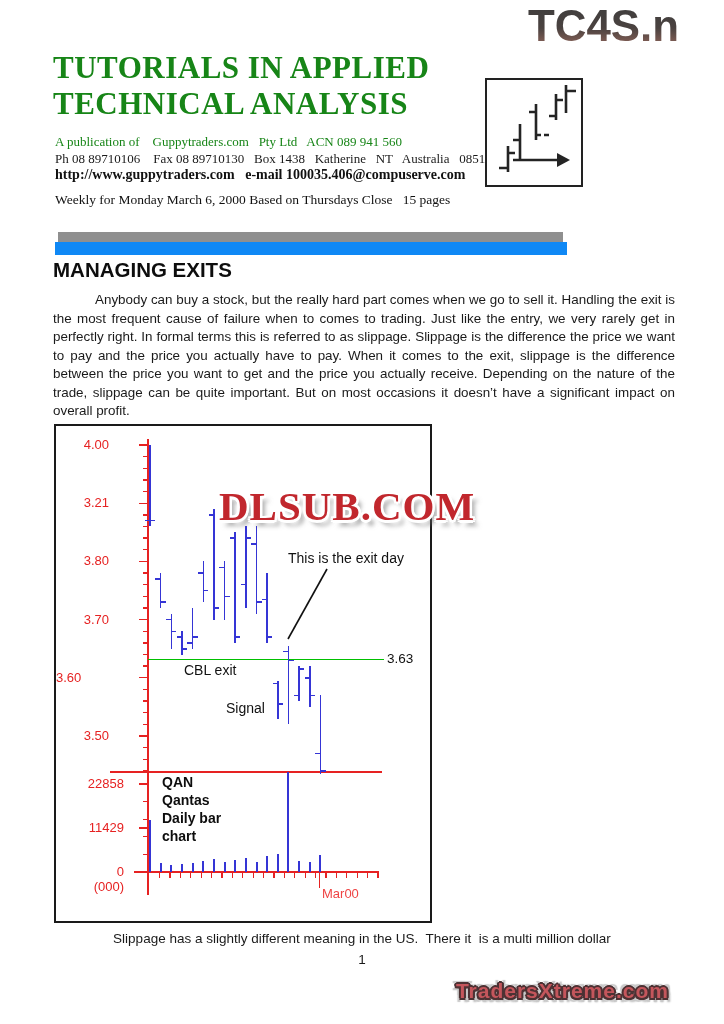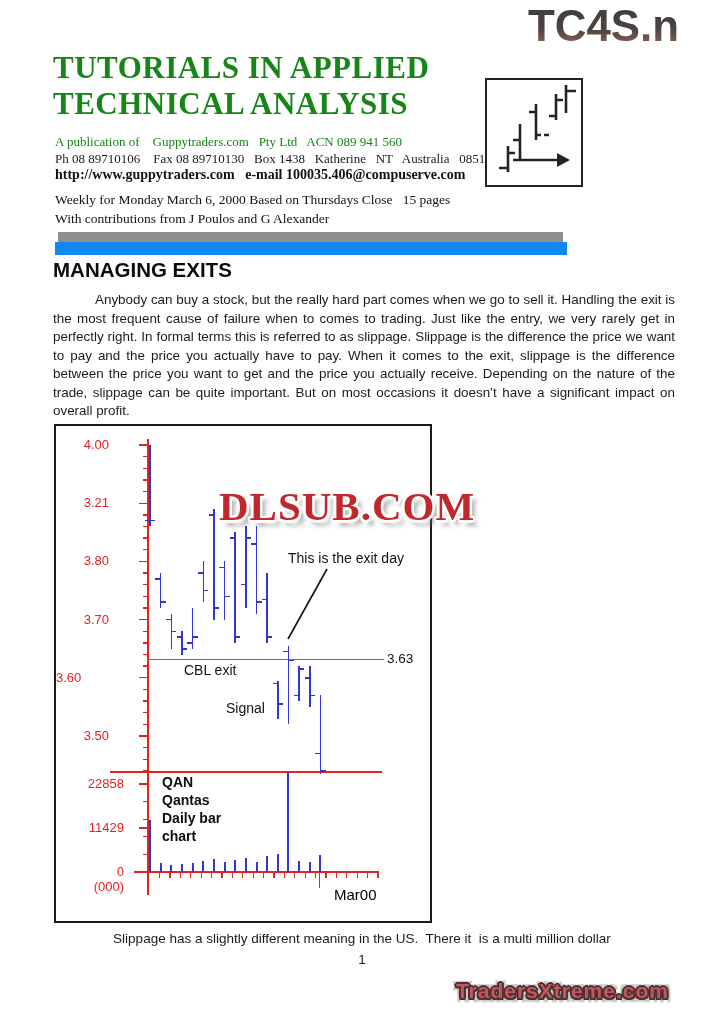--- a/index.html
+++ b/index.html
@@ -29,21 +29,21 @@
   #watermark{position:absolute;left:163px;top:56px;z-index:6;
       font-family:"Liberation Serif","DejaVu Serif",serif;font-weight:900;font-size:41px;
       letter-spacing:1px;color:#c1272d;
       text-shadow:-2px -2px 0 #fff,2px -2px 0 #fff,-2px 2px 0 #fff,2px 2px 0 #fff,
                   0 -2.5px 0 #fff,0 2.5px 0 #fff,-2.5px 0 0 #fff,2.5px 0 0 #fff,
                   5px 6px 4px rgba(110,110,110,.55);}
   #exit-day-note{position:absolute;left:232px;top:124px;font-size:14px;color:#111;z-index:5;}
   #cbl-note{position:absolute;left:128px;top:236px;font-size:14px;color:#111;z-index:5;}
   #signal-note{position:absolute;left:170px;top:274px;font-size:14px;color:#111;z-index:5;}
   #cbl-level-label{position:absolute;left:331px;top:225px;font-size:13.5px;color:#111;}
-  #mar-label{position:absolute;left:278px;top:460px;font-size:15px;color:#000000;}
+  #mar-label{position:absolute;left:266px;top:460px;font-size:13px;color:#ef4444;}
   #qan-block{position:absolute;left:106px;top:347px;font-size:14px;line-height:18px;font-weight:bold;color:#0d0d0d;z-index:4;}
   #pointer-svg{position:absolute;left:228px;top:140px;z-index:5;}
   
   #footer-line{position:absolute;left:0;top:931px;width:724px;text-align:center;font-size:13.5px;color:#1a1a1a;}
   #page-number{position:absolute;left:0;top:952px;width:724px;text-align:center;font-size:13.5px;color:#1a1a1a;}
   #tx-logo{position:absolute;right:11px;top:979px;font-size:21px;font-weight:bold;letter-spacing:1px;
       color:#c4565c;
       text-shadow:-1.5px -1.5px 0 #4d3234,1.5px -1.5px 0 #4d3234,-1.5px 1.5px 0 #4d3234,1.5px 1.5px 0 #4d3234,
                   0 -2px 0 #4d3234,0 2px 0 #4d3234,-2px 0 0 #4d3234,2px 0 0 #4d3234,
                   -3.5px -3.5px 1px #c9c9c9,3.5px -3.5px 1px #c9c9c9,-3.5px 3.5px 1px #c9c9c9,3.5px 3.5px 2px #b5b5b5;}
@@ -66,21 +66,20 @@
 
   <div id="masthead-title" class="serif">
     <div>TUTORIALS IN APPLIED</div>
     <div>TECHNICAL ANALYSIS</div>
   </div>
 
   <div id="pub-line" class="serif pre">A publication of    Guppytraders.com   Pty Ltd   ACN 089 941 560</div>
   <div id="contact-line" class="serif pre">Ph 08 89710106    Fax 08 89710130   Box 1438   Katherine   NT   Australia   0851</div>
   <div id="web-line" class="serif pre">http://www.guppytraders.com   e-mail 100035.406@compuserve.com</div>
   <div id="issue-line" class="serif pre">Weekly for Monday March 6, 2000 Based on Thursdays Close   15 pages</div>
-  <div id="contrib-line" class="serif pre">With contributions from J Poulos and G Alexander</div>
 
   <div id="logo-box">
     <svg width="94" height="105" viewBox="0 0 94 105">
       <g stroke="#242424" stroke-width="2.6" fill="none">
         <path d="M12 88 h9 M21 66 v26 M21 73 h7"></path>
         <path d="M33 44 v36 M26 60 h7"></path>
         <path d="M26 80 h44"></path>
         <path d="M49 24 v36 M42 32 h7 M49 55 h5 M57 55 h5"></path>
         <path d="M69 14 v26 M62 36 h7 M69 20 h7"></path>
         <path d="M79 5 v28 M79 11 h10"></path>

